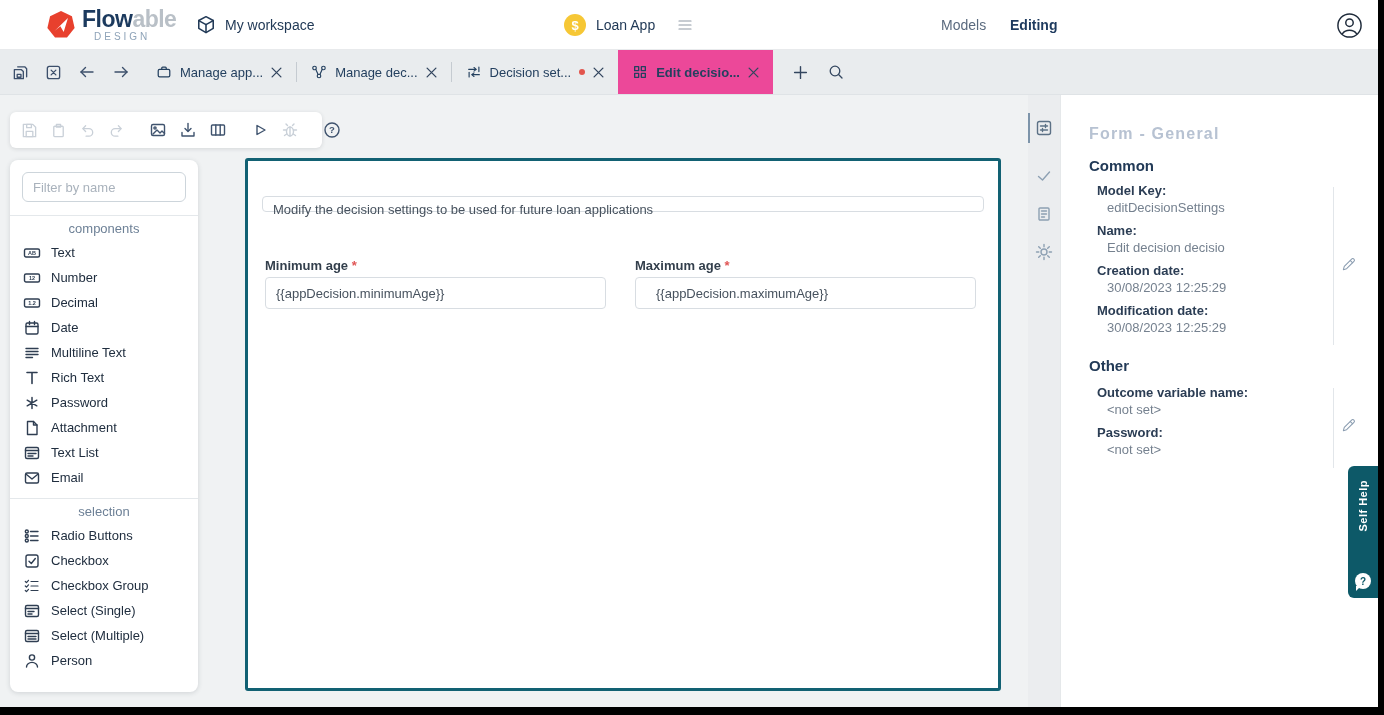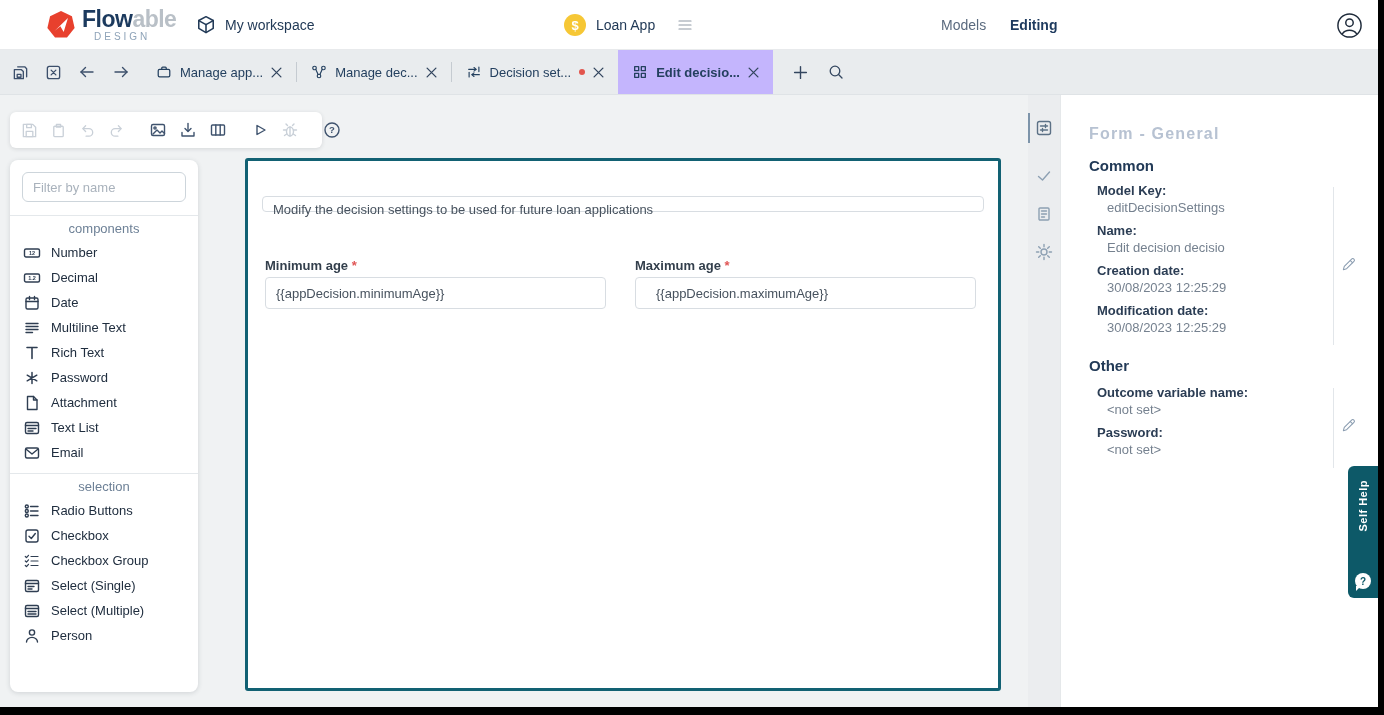--- a/index.html
+++ b/index.html
@@ -19,21 +19,21 @@
   .hgroup { display:flex; align-items:center; height:50px; color:#223a57; }
   .hlabel { font-size:14px; color:#223a57; }
   .badge-dollar { width:22px; height:22px; border-radius:50%; background:#f6c735; color:#fff; font-weight:700; font-size:13px; display:flex; align-items:center; justify-content:center; }
   .nav-item { font-size:14px; color:#5a6a7e; }
   .nav-item.active { color:#1e3a5e; font-weight:700; }
 
   
   #tabbar { position:absolute; left:0; top:50px; width:100%; height:45px; background:#e9ecee; border-bottom:1px solid #dfe3e6; display:flex; align-items:stretch; }
   .tabctl { display:flex; align-items:center; gap:16px; padding:0 12px 0 12px; color:#3c4f6b; }
   .tab { display:flex; align-items:center; gap:8px; padding:0 14px; font-size:13px; color:#24405f; cursor:default; }
-  .tab.active { background:#c4b5fd; font-weight:700; }
+  .tab.active { background:#ec4899; font-weight:700; }
   .tabdiv { width:1px; height:20px; background:#c5cbd1; align-self:center; }
   .dot { width:6px; height:6px; border-radius:50%; background:#e2554d; }
   .tab .x { color:#33465f; }
   .tabplus { display:flex; align-items:center; gap:20px; padding-left:20px; color:#33465f; }
 
   
   #toolbar { position:absolute; left:10px; top:112px; width:312px; height:36px; background:#fff; border-radius:6px; box-shadow:0 1px 4px rgba(40,50,60,.14); display:flex; align-items:center; gap:12px; padding:0 11px; color:#3f536e; }
   .tdiv { width:1px; height:22px; background:#e2e6e9; }
   .dis { color:#c9d0d8; }
 
@@ -319,20 +319,29 @@
         <text x="9" y="12.4" text-anchor="middle" font-size="9.5" font-weight="700">?</text>
       </svg>
     </span>
   </div>
 
   <div id="palette">
     <input type="text" placeholder="Filter by name" style="">
     <hr class="pdiv">
     <div class="ptitle">components</div>
 
+    <div class="p-item">
+      <span class="pic">
+        <svg width="18" height="18" viewBox="0 0 18 18">
+              <rect x="1.5" y="5" width="15" height="8" rx="1.5"></rect>
+              <text x="9" y="11.2" text-anchor="middle" font-size="5.5" font-weight="700">AB</text>
+            </svg>
+      </span>
+      <span class="plabel">Text</span>
+    </div>
     <div class="p-item">
       <span class="pic">
         <svg width="18" height="18" viewBox="0 0 18 18">
               <rect x="1.5" y="5" width="15" height="8" rx="1.5"></rect>
               <text x="9" y="11.2" text-anchor="middle" font-size="5.5" font-weight="700">12</text>
             </svg>
       </span>
       <span class="plabel">Number</span>
     </div>
     <div class="p-item">

